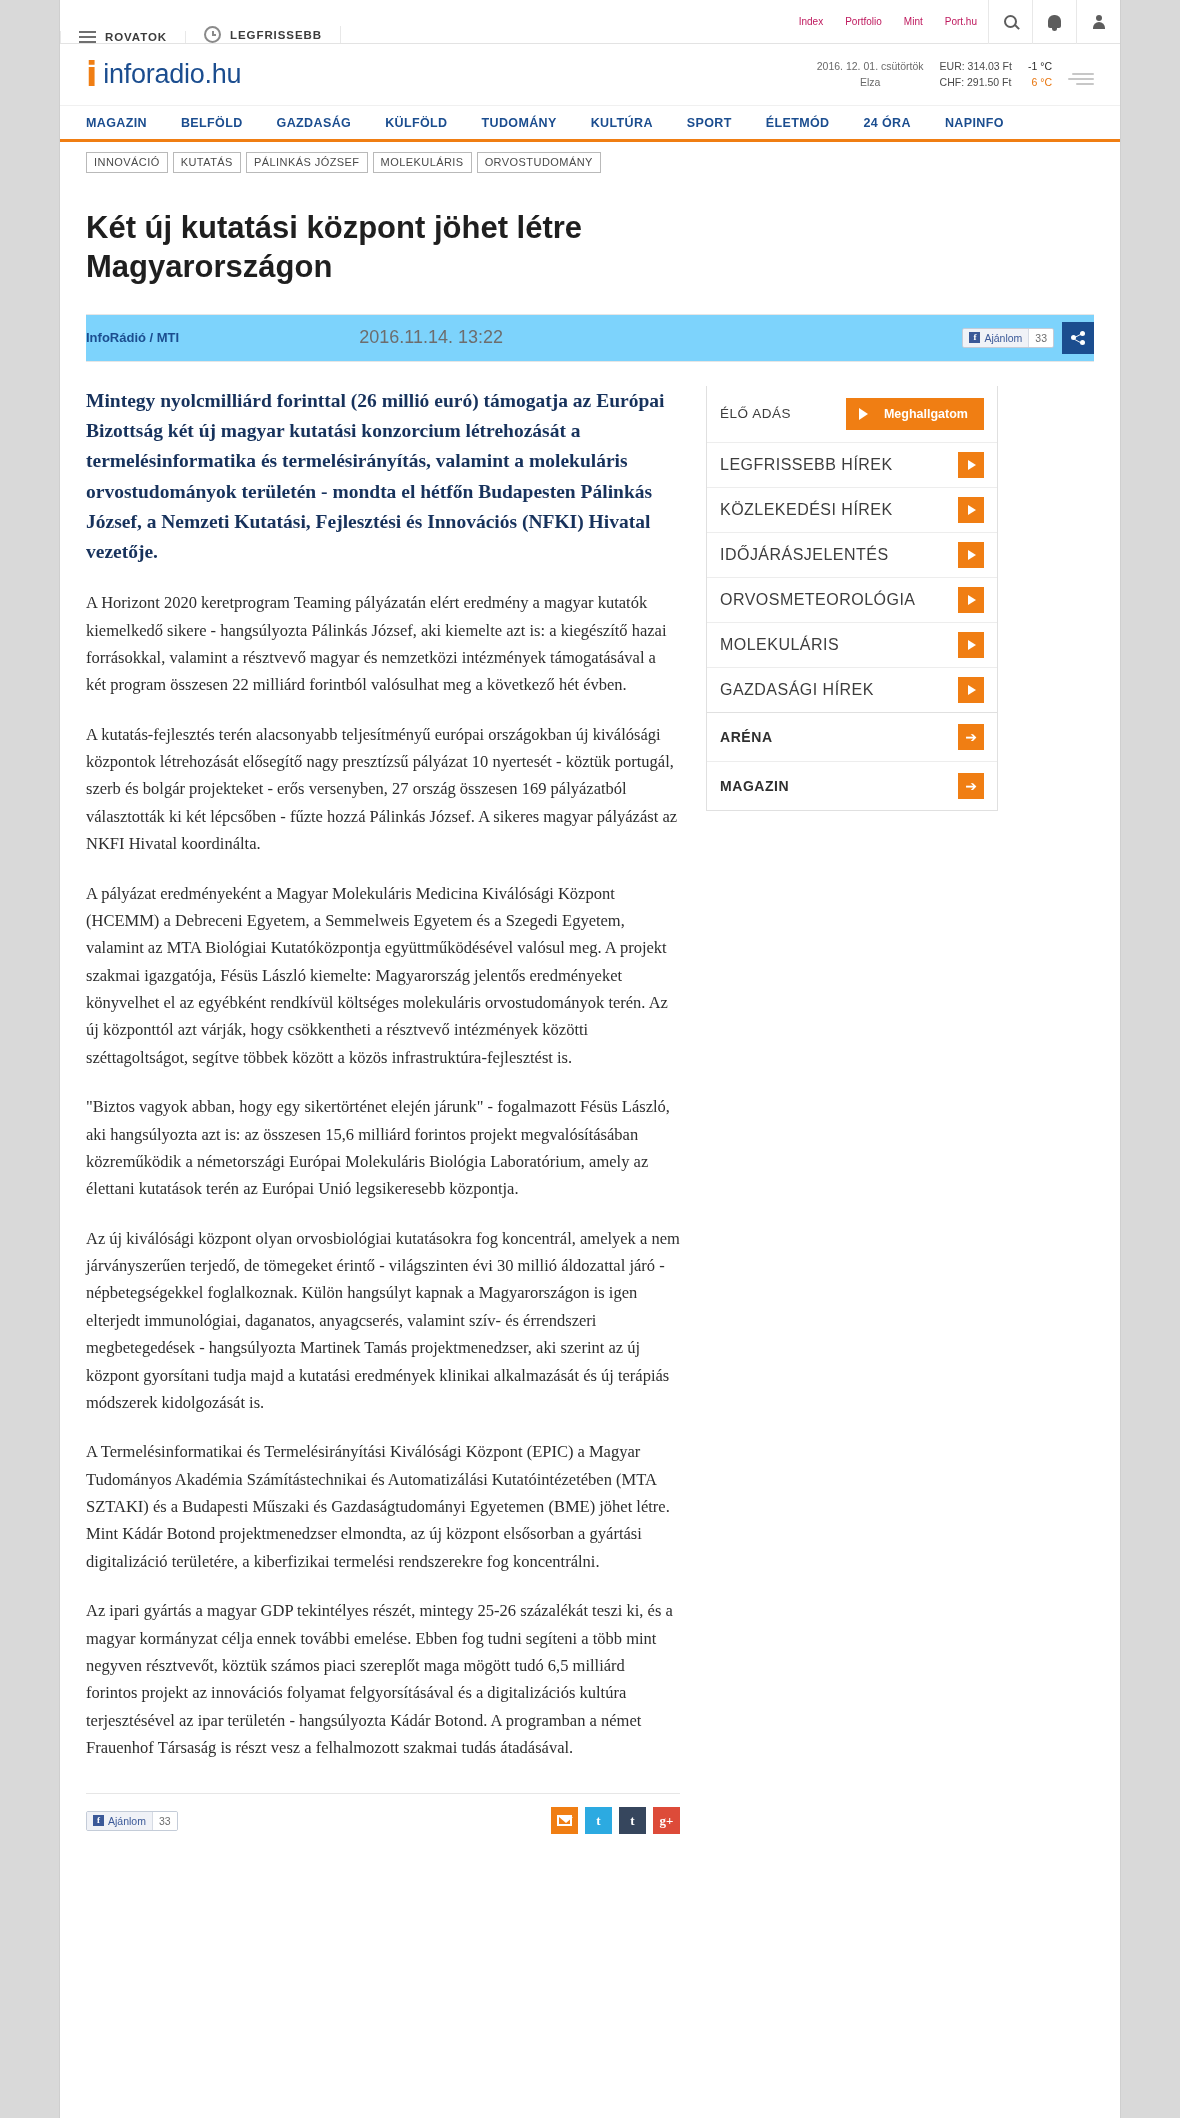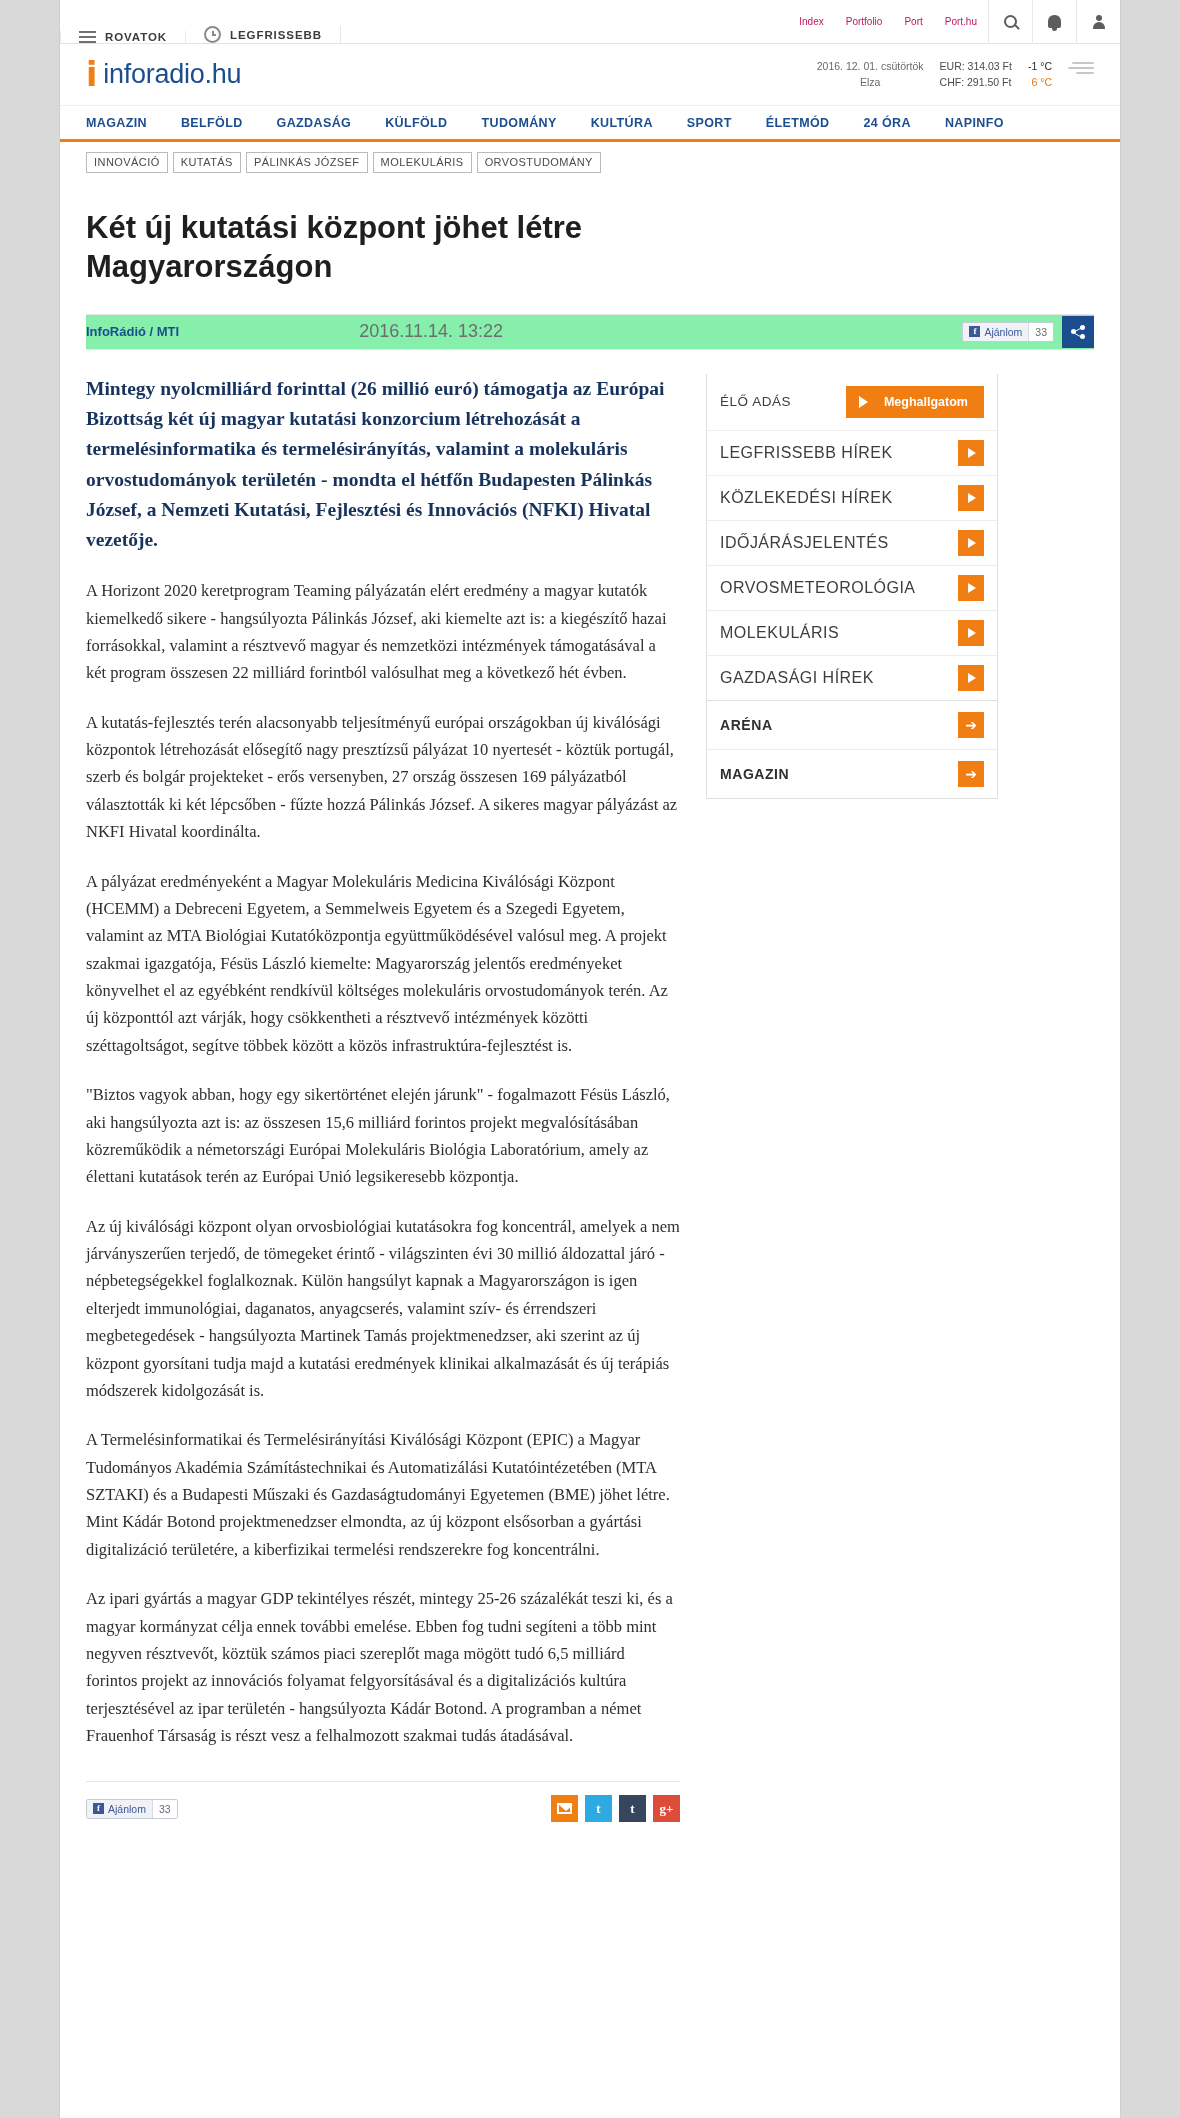--- a/index.html
+++ b/index.html
@@ -109,21 +109,21 @@
     font-size: 33px; color: #f07e13; font-weight: bold; line-height: 1;
     font-family: "DejaVu Sans", sans-serif;
   }
   .logo-text {
     font-size: 27px; color: #1b4d8f; font-weight: normal; letter-spacing: -.01em;
   }
   .logo-text .hu { color: #1b4d8f; }
 
   .wx {
     margin-left: auto;
-    display: flex; align-items: flex-start; gap: 16px;
+    display: flex; align-items: flex-end; gap: 16px;
   }
   .wx-block { font-size: 10.5px; color: #4a4a4a; line-height: 1.45; }
   .wx-date { color: #6a6a6a; }
   .wx-name { color: #6a6a6a; }
   .wx-rates { font-size: 10.5px; color: #4a4a4a; line-height: 1.45; }
   .wx-temps { font-size: 10.5px; line-height: 1.45; text-align: right; }
   .t1 { color: #2a2a2a; }
   .t2 { color: #e8740c; }
   .wx-ic {
     width: 26px; height: 20px; position: relative; opacity: .55;
@@ -171,23 +171,23 @@
     font-size: 31px; line-height: 1.28;
     color: #1f1f1f; font-weight: bold;
     max-width: 760px;
   }
 
   
   .byline {
     margin: 18px 26px 0 26px;
     border-top: 1px solid #e6e6e6;
     border-bottom: 1px solid #e6e6e6;
-    height: 36px;
+    height: 48px;
     display: flex; align-items: center;
-    background: #86efac;
+    background: #7dd3fc;
   }
   .byline-src {
     font-size: 13px; color: #1b4d8f; font-weight: bold; cursor: pointer;
   }
   .byline-date {
     margin-left: 180px;
     font-size: 18px; color: #6d6d6d;
   }
   .byline-right { margin-left: auto; display: flex; align-items: center; gap: 8px; }
   .fbrec {
@@ -345,21 +345,21 @@
         <span>ROVATOK</span>
       </div>
       <div class="tb-btn">
         <span class="clock"></span>
         <span>LEGFRISSEBB</span>
       </div>
     </div>
     <div class="tb-right">
       <span class="tb-link">Index</span>
       <span class="tb-link">Portfolio</span>
-      <span class="tb-link">Port</span>
+      <span class="tb-link">Mint</span>
       <span class="tb-link">Port.hu</span>
       <div class="tb-icon-btn">
             <span class="ic-search"></span>
           </div>
       <div class="tb-icon-btn">
             <span class="ic-bell"></span>
           </div>
       <div class="tb-icon-btn">
             <span class="ic-user"></span>
           </div>

